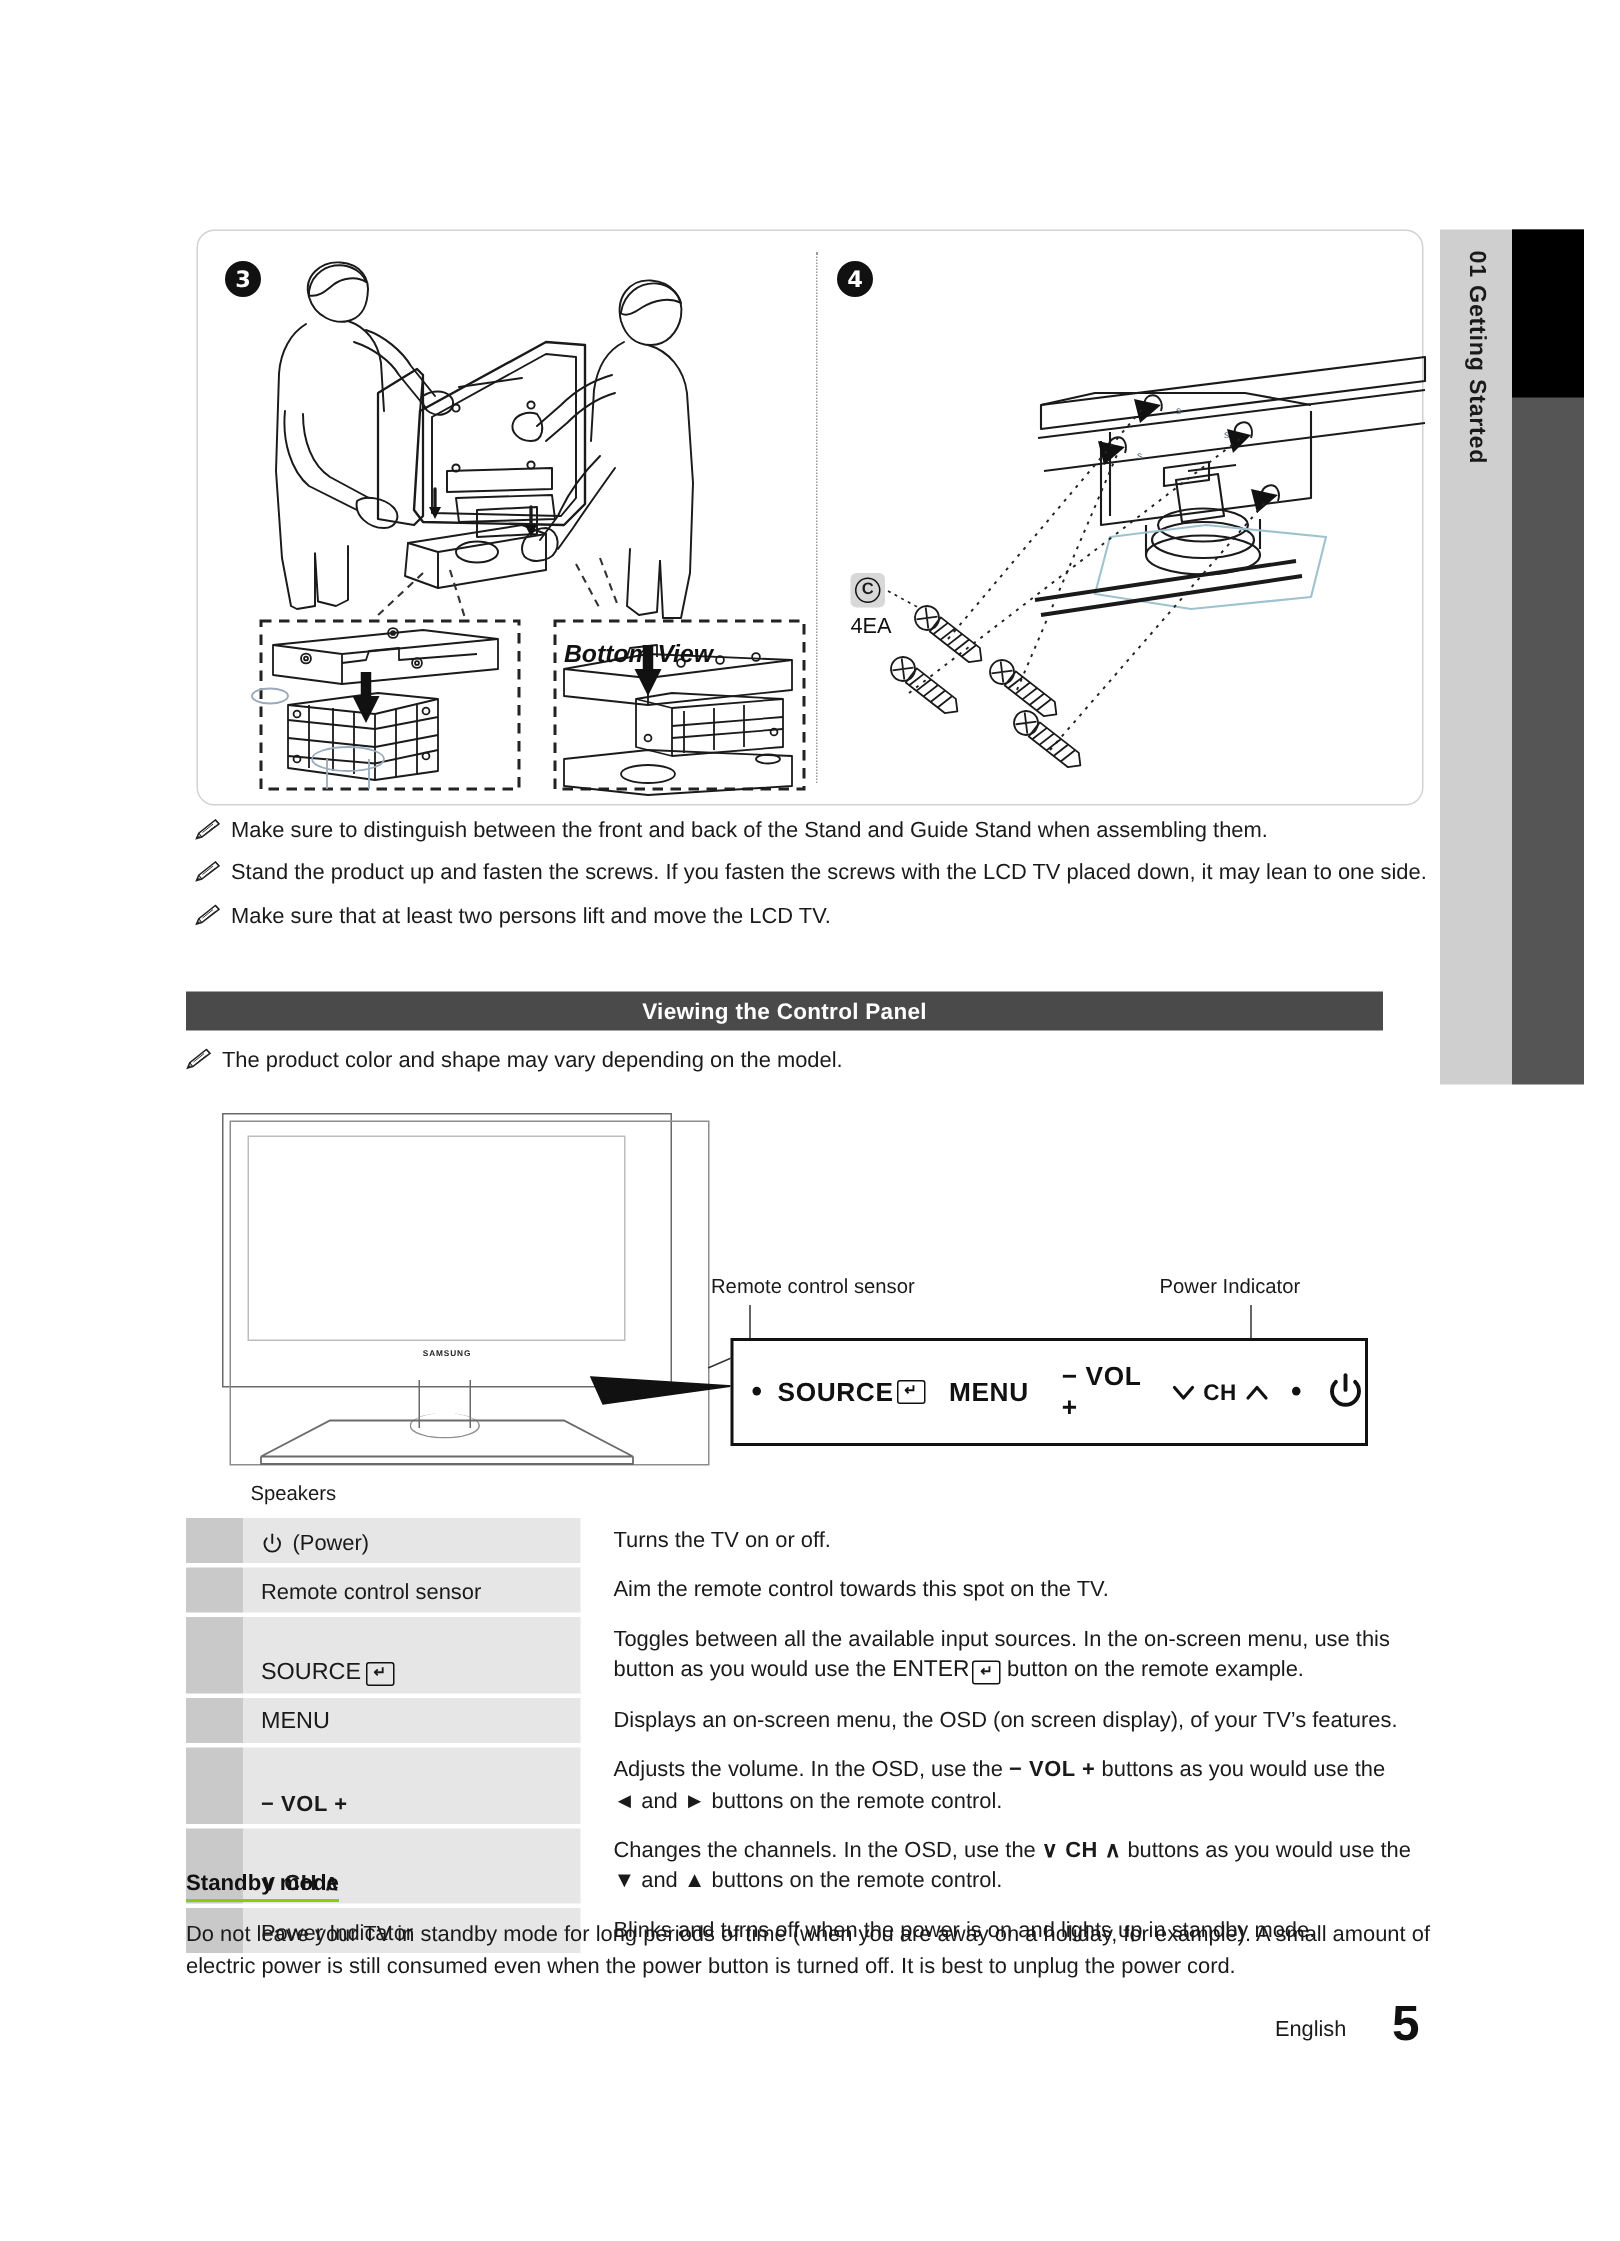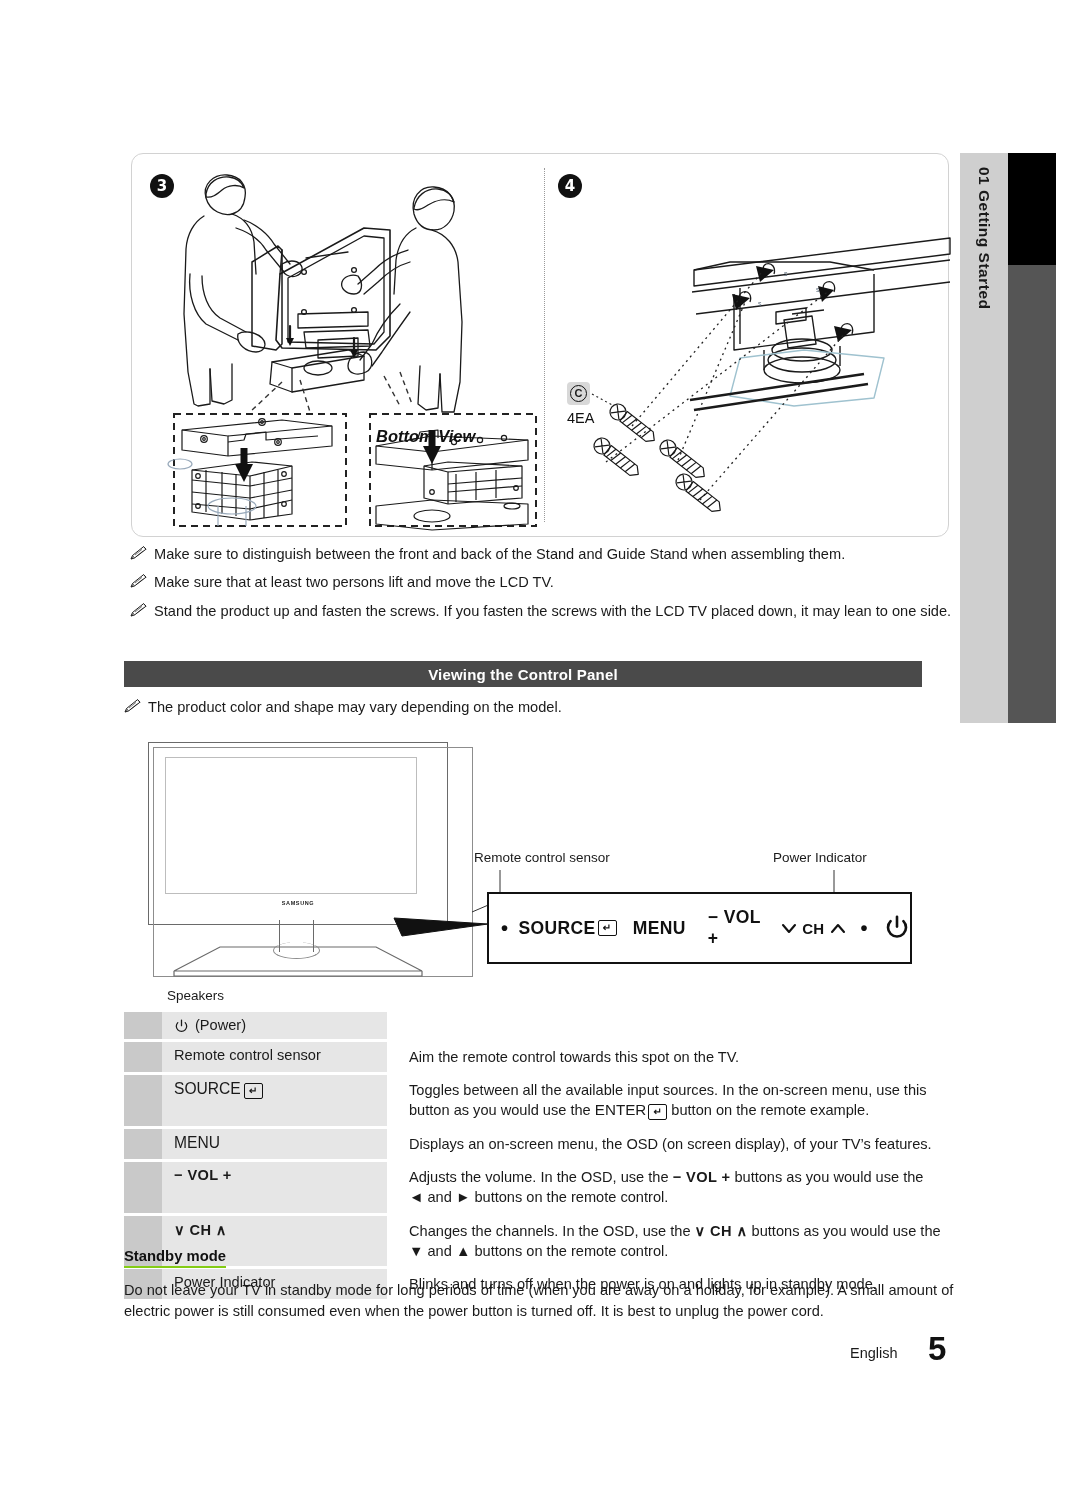--- a/index.html
+++ b/index.html
@@ -125,21 +125,21 @@
     margin-left:2px; font-size:10px; font-weight:bold; line-height:1;
     position:relative;
   }
 
   
   .tbl { position:absolute; left:124px; top:1012px; width:830px; }
   .tbl-row { display:flex; align-items:stretch; margin-bottom:3px; }
   .cell-gutter { width:38px; flex:0 0 38px; background:#c9c9c9; }
   .cell-label { width:225px; flex:0 0 225px; background:#e6e6e6;
                 padding:5px 0 5px 12px; box-sizing:border-box;
-                font-size:14.6px; color:#1a1a1a; display:flex; align-items:flex-start; }
+                font-size:14.6px; color:#1a1a1a; display:flex; align-items:flex-end; }
   .cell-desc { flex:1; padding:5px 0 5px 22px; box-sizing:border-box;
                font-size:14.6px; line-height:1.38; color:#1a1a1a; }
   .lbl-bold { font-weight:bold; letter-spacing:0.4px; }
   .lbl-mid { font-size:15.6px; }
 
   
   .standby-head {
     position:absolute; left:124px; top:1248px;
     font-size:14.8px; font-weight:bold; color:#111;
     border-bottom:2px solid #84cc16; padding-bottom:2px;
@@ -419,33 +419,33 @@
     <div class="note-row">
       <span class="note-icon">
         <svg width="18" height="15" viewBox="0 0 18 15">
           <path d="M1 13 L4.5 12 L16 3.2 L13.6 0.6 L2.5 9.5 Z" fill="#fff" stroke="#222" stroke-width="1"></path>
           <path d="M2.5 9.5 L4.5 12" stroke="#222" stroke-width="0.8"></path>
           <path d="M13.6 0.6 L16 3.2" stroke="#222" stroke-width="0.8"></path>
           <path d="M1 13 L3 11.4" stroke="#222" stroke-width="0.8"></path>
           <path d="M5 9 L12 3.4 M6.4 10.4 L13.4 4.8" stroke="#222" stroke-width="0.6"></path>
         </svg>
       </span>
-      <span class="note-text">Make sure that at least two persons lift and move the LCD TV.</span>
+      <span class="note-text">Stand the product up and fasten the screws.  If you fasten the screws with the LCD TV placed down, it may lean to one side.</span>
     </div>
     <div class="note-row">
       <span class="note-icon">
         <svg width="18" height="15" viewBox="0 0 18 15">
           <path d="M1 13 L4.5 12 L16 3.2 L13.6 0.6 L2.5 9.5 Z" fill="#fff" stroke="#222" stroke-width="1"></path>
           <path d="M2.5 9.5 L4.5 12" stroke="#222" stroke-width="0.8"></path>
           <path d="M13.6 0.6 L16 3.2" stroke="#222" stroke-width="0.8"></path>
           <path d="M1 13 L3 11.4" stroke="#222" stroke-width="0.8"></path>
           <path d="M5 9 L12 3.4 M6.4 10.4 L13.4 4.8" stroke="#222" stroke-width="0.6"></path>
         </svg>
       </span>
-      <span class="note-text">Stand the product up and fasten the screws.  If you fasten the screws with the LCD TV placed down, it may lean to one side.</span>
+      <span class="note-text">Make sure that at least two persons lift and move the LCD TV.</span>
     </div>
   </div>
 
   <div class="section-bar">
     <span>Viewing the Control Panel</span>
   </div>
 
   <div class="section-note">
     <span class="note-icon">
       <svg width="18" height="15" viewBox="0 0 18 15">
@@ -522,20 +522,21 @@
 
     <div class="tbl-row">
       <div class="cell-gutter"></div>
       <div class="cell-label">
         <svg width="15" height="15" viewBox="0 0 26 26" style="margin-right:6px;margin-top:2px;">
           <path d="M6.6 6.2 A 9 9 0 1 0 19.4 6.2" fill="none" stroke="#1a1a1a" stroke-width="2.2" stroke-linecap="round"></path>
           <path d="M13 1.8 L13 11.6" fill="none" stroke="#1a1a1a" stroke-width="2.2" stroke-linecap="round"></path>
         </svg>
         <span>(Power)</span>
       </div>
+      <div class="cell-desc">Turns the TV on or off.</div>
     </div>
 
     <div class="tbl-row">
       <div class="cell-gutter"></div>
       <div class="cell-label">
         <span>Remote control sensor</span>
       </div>
       <div class="cell-desc">Aim the remote control towards this spot on the TV.</div>
     </div>
 

